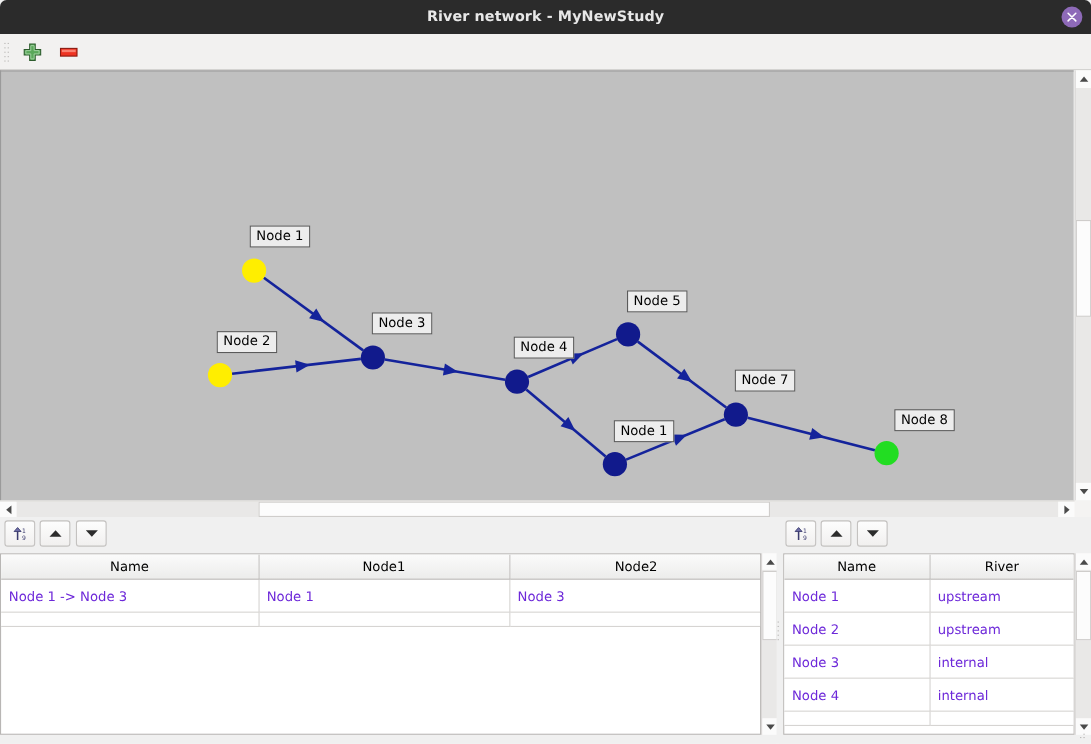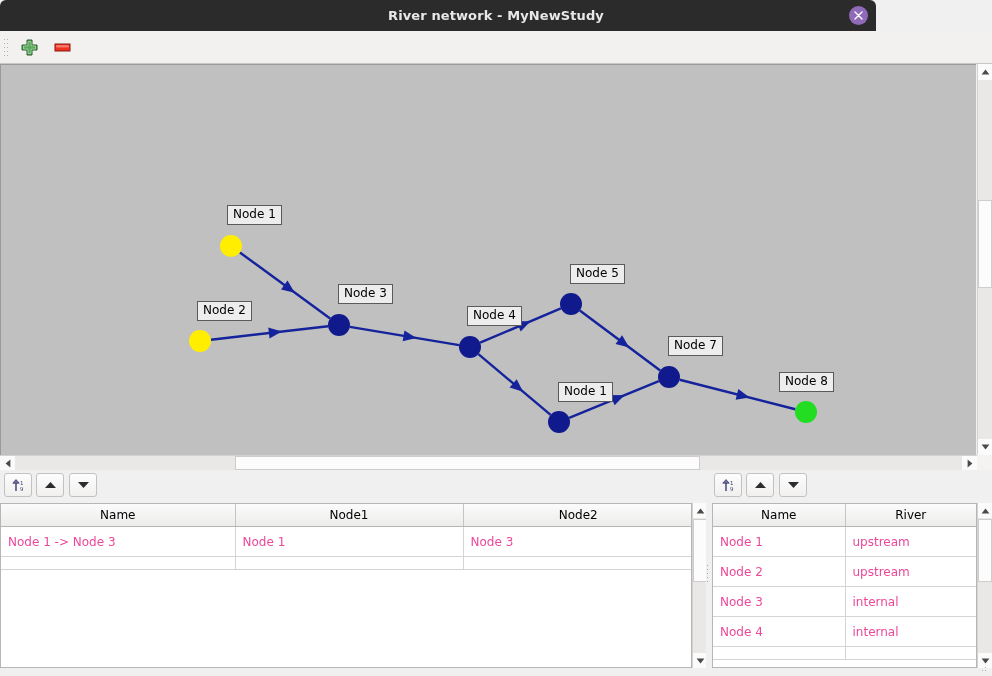--- a/index.html
+++ b/index.html
@@ -16,21 +16,21 @@
   #app {
     position: relative;
     width: 992px; height: 676px;
     background: #f0f0f0;
     box-sizing: border-box;
   }
 
   
   .titlebar {
     position: absolute; left: 0; top: 0;
-    width: 876px; height: 31px;
+    width: 992px; height: 31px;
     background: #2b2b2b;
     border-top-left-radius: 6px;
     border-top-right-radius: 6px;
   }
   .titlebar .title {
     position: absolute; left: 0; top: 0;
     width: 992px; height: 31px;
     line-height: 31px;
     text-align: center;
     color: #e8e8e8;
@@ -190,21 +190,21 @@
     font-size: 12px;
     color: #000;
     text-align: center;
     padding: 0;
   }
   table.grid td {
     border-right: 1px solid #d6d4d2;
     border-bottom: 1px solid #d6d4d2;
     height: 29px;
     padding: 0 0 0 7px;
-    color: #ec4899;
+    color: #6d28d9;
     white-space: nowrap;
     overflow: hidden;
     text-align: left;
     background: #ffffff;
     margin-left: 42px;
   }
   table.grid tr.partial td { height: 12px; }
 </style>
 </head>
 <body>
@@ -277,21 +277,21 @@
           <circle cx="805" cy="347" r="11" fill="#22dd22"></circle>
         </svg>
       <div id="graph-labels">
           <div class="node-label" style="left: 226px; top: 140px;">Node 1</div>
           <div class="node-label" style="left: 196px; top: 236px;">Node 2</div>
           <div class="node-label" style="left: 337px; top: 219px;">Node 3</div>
           <div class="node-label" style="left: 466px; top: 241px;">Node 4</div>
           <div class="node-label" style="left: 569px; top: 199px;">Node 5</div>
           <div class="node-label" style="left: 557px; top: 317px;">Node 1</div>
           <div class="node-label" style="left: 667px; top: 271px;">Node 7</div>
-          <div class="node-label" style="left: 778px; top: 307px;">Node 8</div>
+          <div class="node-label" style="left: 812px; top: 307px;">Node 8</div>
         </div>
 
     </div>
 
     <div class="vsb" style="left:977px; top:0; height:391px;">
       <div class="sb-track" style="left:0;top:16px;width:14px;height:359px;"></div>
       <div class="sb-arrow" style="left:0;top:0;width:14px;height:16px;">
         <svg width="9" height="6" viewBox="0 0 9 6">
           <path d="M4.5 0.6 L8.4 5.4 L0.6 5.4 Z" fill="#4a4a4a"></path>
         </svg>

